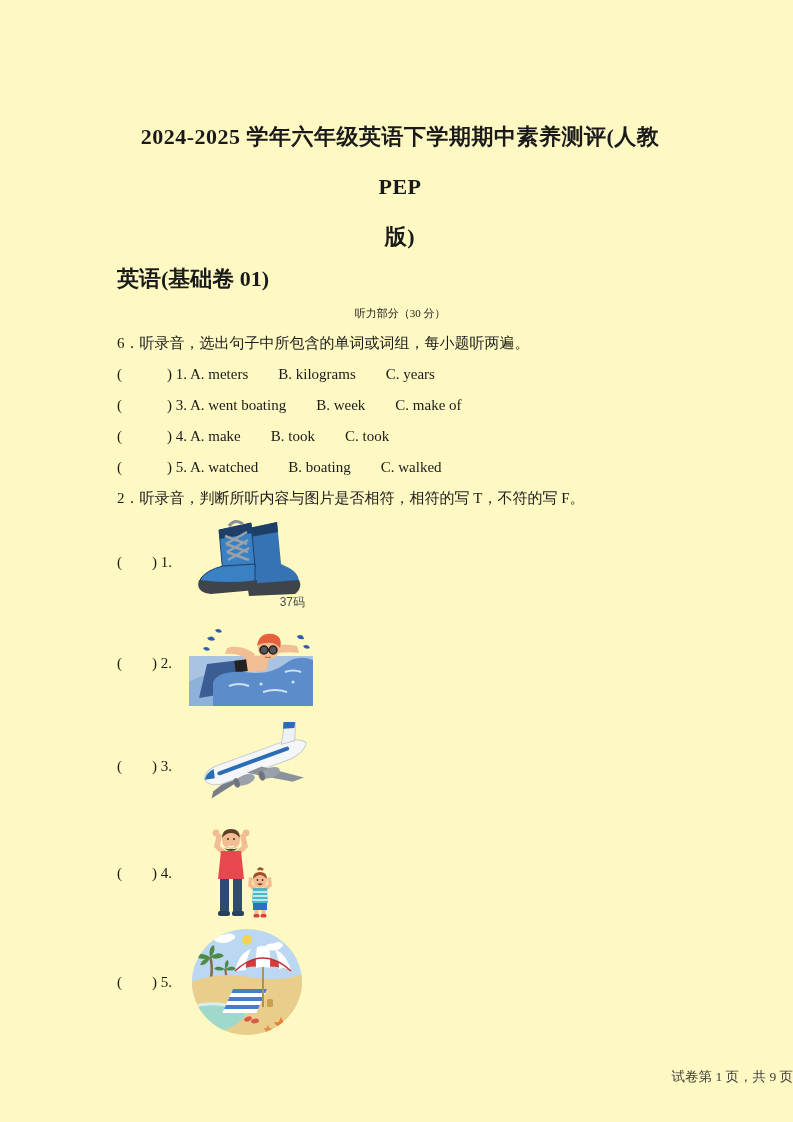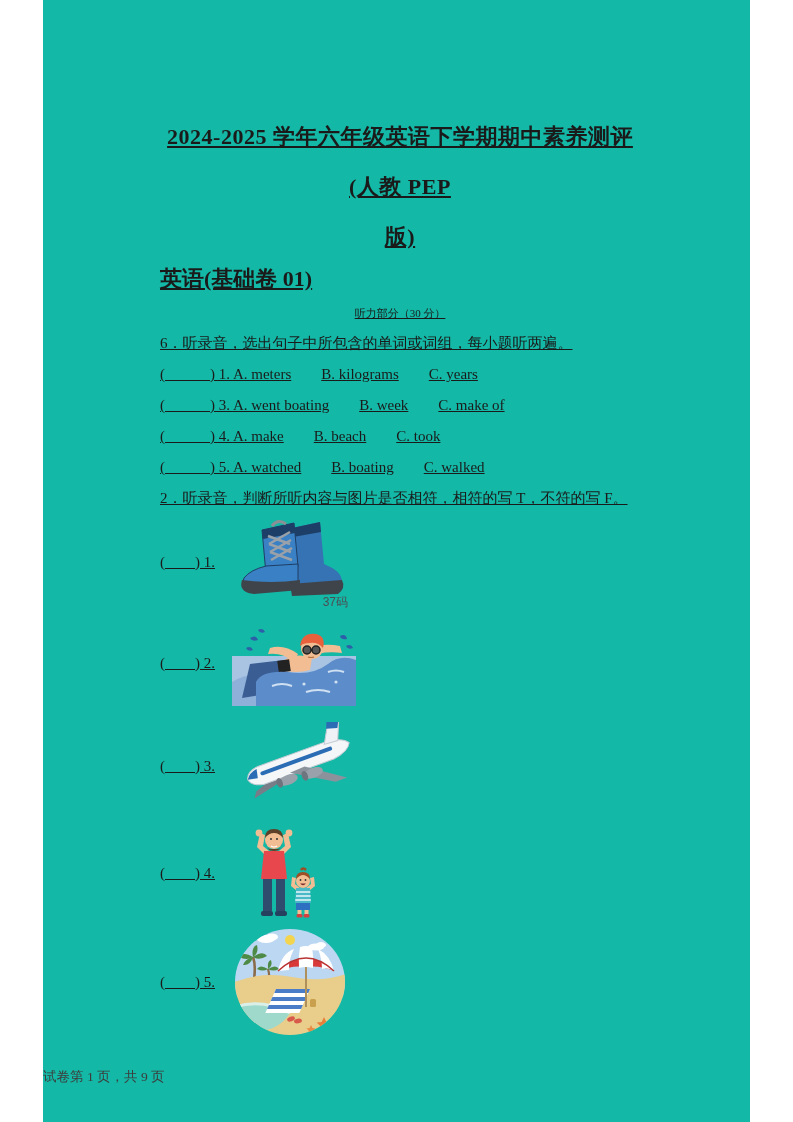--- a/index.html
+++ b/index.html
@@ -1,64 +1,63 @@
 <!DOCTYPE html>
 <html><head>
 <meta charset="utf-8">
 <style>
   * { margin:0; padding:0; box-sizing:border-box; }
   html,body { background:#ffffff; }
   .page {
     position:relative;
-    width:707px; height:1122px;
+    width:793px; height:1122px;
     margin:0 auto;
-    background:#14b8a6;
+    background:#fef9c3;
     font-family:"Liberation Serif","DejaVu Serif",serif;
     color:#1a1a1a;
     overflow:hidden;
-    text-decoration:underline;
   }
   .content { padding:112px 110px 0 117px; }
   .title-line { text-align:center; font-size:22px; font-weight:bold; line-height:50px; letter-spacing:0.5px; }
   .subtitle { text-align:left; font-size:22px; font-weight:bold; line-height:34px; }
   .section-heading { text-align:center; font-size:11px; line-height:30px; margin-top:2px; }
   .instruction { font-size:15px; line-height:31px; }
   .option-row { font-size:15px; line-height:31px; white-space:pre; }
   .option-row .opt { margin-right:30px; }
   .prefix { white-space:pre; font-size:15px; }
   .pic-row { display:flex; align-items:center; }
   .pic-row .prefix { width:72px; flex-shrink:0; }
   .pic-box { position:relative; line-height:0; }
   .caption {
     position:absolute; right:2px; bottom:2px;
     font-family:"Liberation Sans","DejaVu Sans",sans-serif;
     font-size:12px; color:#4a4f55; line-height:1;margin-left:19px;
   }
   .mb10{margin-bottom:10px;} .mb16{margin-bottom:16px;} .mb15{margin-bottom:15px;} .mb6{margin-bottom:6px;}
   .footer {
     position:absolute; left:0; top:1068px; width:100%;
-    text-align:left; font-size:13.5px; color:#3c3c3c;
+    text-align:right; font-size:13.5px; color:#3c3c3c;
   }
 </style>
 </head>
 <body>
 
 <div class="page">
   <div class="content">
 
     <div class="title-line">2024-2025 学年六年级英语下学期期中素养测评(人教 PEP</div>
     <div class="title-line">版)</div>
     <div class="subtitle">英语(基础卷 01)</div>
     <div class="section-heading">听力部分（30 分）</div>
 
     <div class="instruction">6．听录音，选出句子中所包含的单词或词组，每小题听两遍。</div>
 
     <div class="option-row"><span class="prefix">(            ) 1.</span> <span class="opt">A. meters</span><span class="opt">B. kilograms</span><span class="opt">C. years</span></div>
     <div class="option-row"><span class="prefix">(            ) 3.</span> <span class="opt">A. went boating</span><span class="opt">B. week</span><span class="opt">C. make of</span></div>
-    <div class="option-row"><span class="prefix">(            ) 4.</span> <span class="opt">A. make</span><span class="opt">B. beach</span><span class="opt">C. took</span></div>
+    <div class="option-row"><span class="prefix">(            ) 4.</span> <span class="opt">A. make</span><span class="opt">B. took</span><span class="opt">C. took</span></div>
     <div class="option-row"><span class="prefix">(            ) 5.</span> <span class="opt">A. watched</span><span class="opt">B. boating</span><span class="opt">C. walked</span></div>
 
     <div class="instruction">2．听录音，判断所听内容与图片是否相符，相符的写 T，不符的写 F。</div>
 
     <div class="pic-row mb10">
       <span class="prefix">(        ) 1.</span>
       <div class="pic-box">
         <svg width="118" height="96" viewBox="0 0 118 96">
 
           <path d="M60 14 L88 8 L92 50 L96 52 Q110 58 110 68 L108 76 L62 76 Z" fill="#3573b4"></path>

